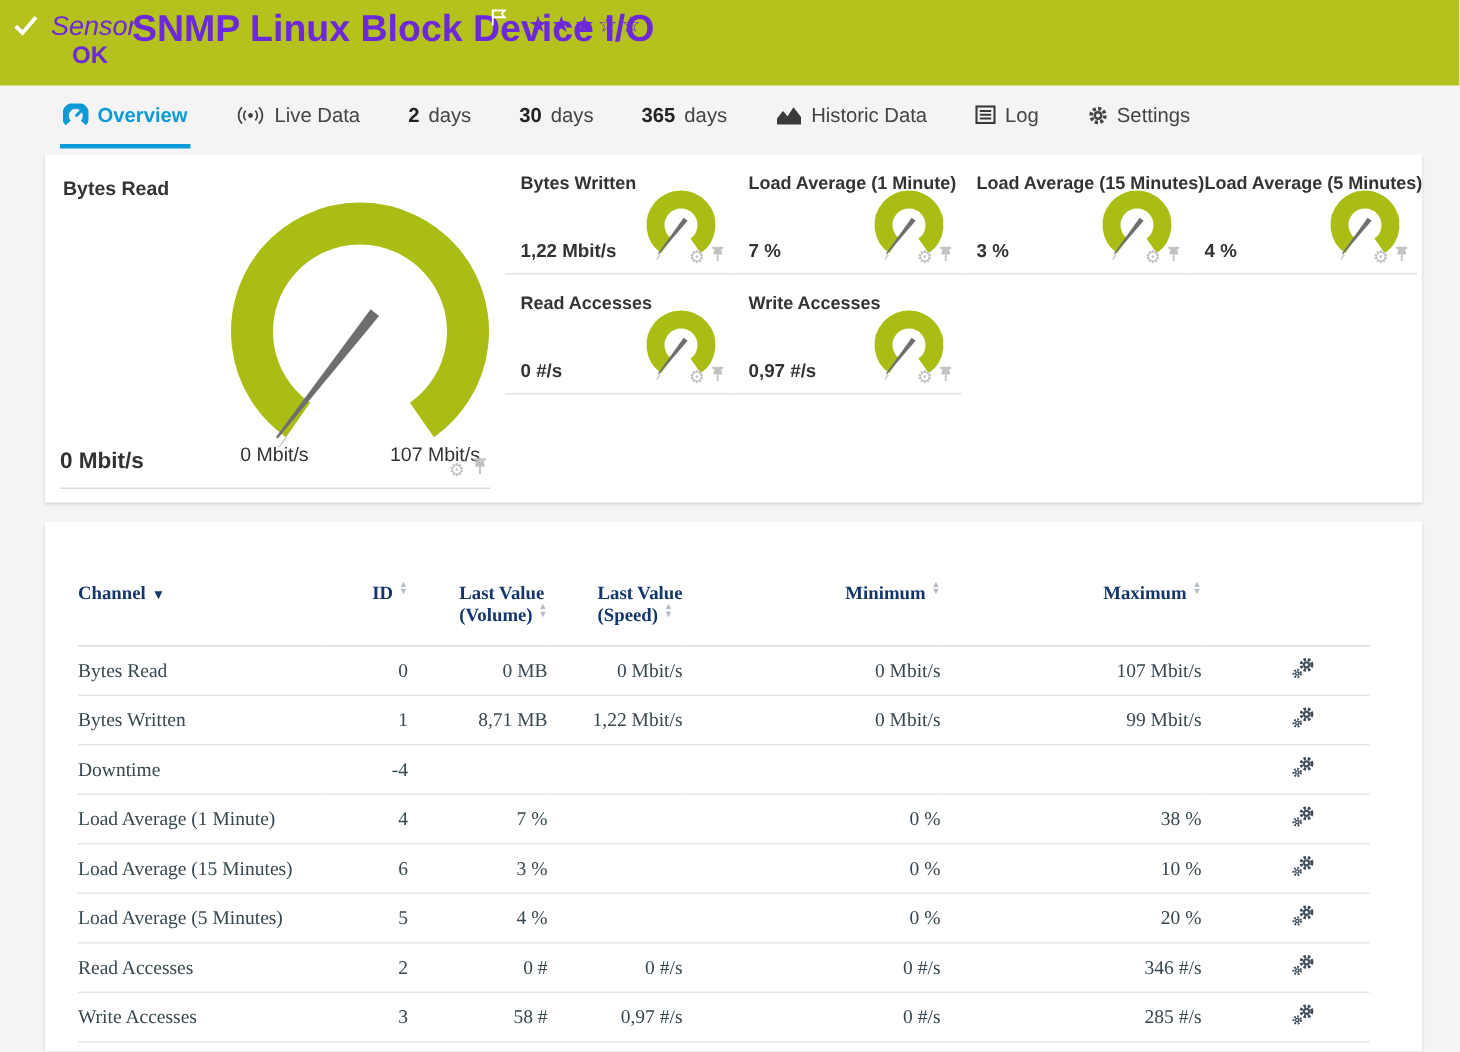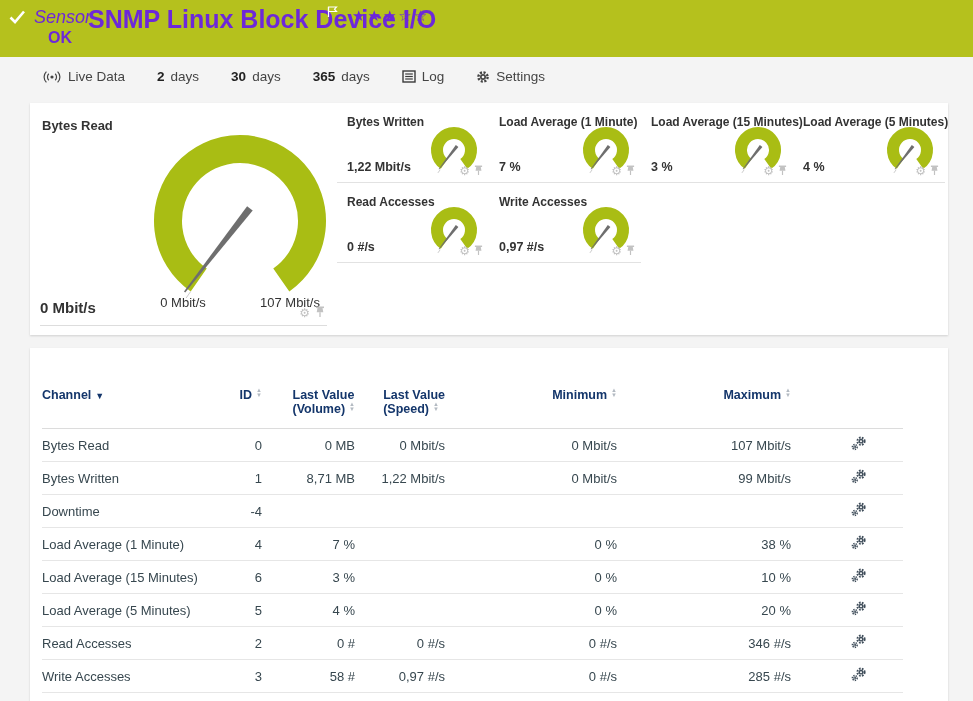--- a/index.html
+++ b/index.html
@@ -44,21 +44,21 @@
   
   .cell { position:absolute; width:152px; height:80px; border-bottom:1px solid #e2e2e2; }
   .cell .c-title { position:absolute; left:10px; top:12px; font-size:12px; font-weight:700; color:#333; white-space:nowrap; }
   .cell svg.gauge-sm { position:absolute; right:4px; top:18px; }
   .cell .c-value { position:absolute; left:10px; bottom:8px; font-size:12.5px; font-weight:700; color:#333; }
   .cell .c-icons { position:absolute; right:6px; bottom:2px; display:flex; gap:4px; align-items:center; }
   .r1 { top:0; } .r2 { top:80px; }
   .cc0 { left:307px; } .cc1 { left:459px; } .cc2 { left:611px; } .cc3 { left:763px; }
 
   
-  .chan-table { margin:40px 30px 0 12px; width:861px; border-collapse:collapse; table-layout:fixed; }
+  .chan-table { margin:40px 30px 0 22px; width:861px; border-collapse:collapse; table-layout:fixed;font-family:Liberation Serif, serif; }
   .chan-table col.w-channel{width:165px} .chan-table col.w-id{width:55px}
   .chan-table col.w-vol{width:93px} .chan-table col.w-speed{width:90px}
   .chan-table col.w-min{width:172px} .chan-table col.w-max{width:174px}
   .chan-table col.w-edit{width:112px}
   .chan-table th { font-size:12.5px; font-weight:700; color:#14366b; vertical-align:top; padding:0 0 12px 0; text-align:right; cursor:pointer; }
   .chan-table th.th-channel { text-align:left; }
   .chan-table th .hblock { display:inline-block; text-align:left; }
   .chan-table tr { border-bottom:1px solid #e6e6e6; }
   .chan-table thead tr { border-bottom:1px solid #dcdcdc; }
   .chan-table td { font-size:13px; color:#37474f; height:33px; text-align:right; padding:0; }
@@ -86,20 +86,29 @@
       <svg width="11" height="12" viewBox="0 0 11 12">
           <path d="M1.5 1 H9.5 L7.5 3.2 L9.5 5.5 H1.5 Z" fill="none" stroke="#ffffff" stroke-width="1.2"></path>
           <line x1="1.5" y1="1" x2="1.5" y2="11" stroke="#ffffff" stroke-width="1.2"></line>
         </svg>
     </span>
     <span class="stars">★★★☆☆</span>
     <div class="status">OK</div>
   </header>
 
   <nav class="tabs">
+    <div class="tab active">
+      <span class="ticon">
+        <svg width="17" height="15" viewBox="0 0 17 15">
+            <path d="M3.4 13 A7 7 0 1 1 13.6 13" fill="none" stroke="#0d9bd8" stroke-width="4.6"></path>
+            <line x1="8.5" y1="8.5" x2="12.6" y2="4.4" stroke="#0d9bd8" stroke-width="2"></line>
+          </svg>
+      </span>
+      <span>Overview</span>
+    </div>
     <div class="tab">
       <span class="ticon">
         <svg width="20" height="14" viewBox="0 0 20 14">
             <circle cx="10" cy="7" r="1.6" fill="#444"></circle>
             <path d="M6.8 3.8 A4.5 4.5 0 0 0 6.8 10.2" fill="none" stroke="#444" stroke-width="1.2"></path>
             <path d="M13.2 3.8 A4.5 4.5 0 0 1 13.2 10.2" fill="none" stroke="#444" stroke-width="1.2"></path>
             <path d="M4.4 1.6 A7.5 7.5 0 0 0 4.4 12.4" fill="none" stroke="#444" stroke-width="1.2"></path>
             <path d="M15.6 1.6 A7.5 7.5 0 0 1 15.6 12.4" fill="none" stroke="#444" stroke-width="1.2"></path>
           </svg>
       </span>
@@ -109,20 +118,28 @@
       <span class="num">2</span>
       <span>days</span>
     </div>
     <div class="tab">
       <span class="num">30</span>
       <span>days</span>
     </div>
     <div class="tab">
       <span class="num">365</span>
       <span>days</span>
+    </div>
+    <div class="tab">
+      <span class="ticon">
+        <svg width="18" height="14" viewBox="0 0 18 14">
+            <polygon points="1,13 1,9 5,4 8,7.5 12,1.5 17,8 17,13" fill="#3a3a3a"></polygon>
+          </svg>
+      </span>
+      <span>Historic Data</span>
     </div>
     <div class="tab">
       <span class="ticon">
         <svg width="14" height="13" viewBox="0 0 14 13">
             <rect x="1" y="1" width="12" height="11" fill="none" stroke="#3a3a3a" stroke-width="1.4"></rect>
             <line x1="3.2" y1="4" x2="10.8" y2="4" stroke="#3a3a3a" stroke-width="1.2"></line>
             <line x1="3.2" y1="6.5" x2="10.8" y2="6.5" stroke="#3a3a3a" stroke-width="1.2"></line>
             <line x1="3.2" y1="9" x2="10.8" y2="9" stroke="#3a3a3a" stroke-width="1.2"></line>
           </svg>
       </span>

